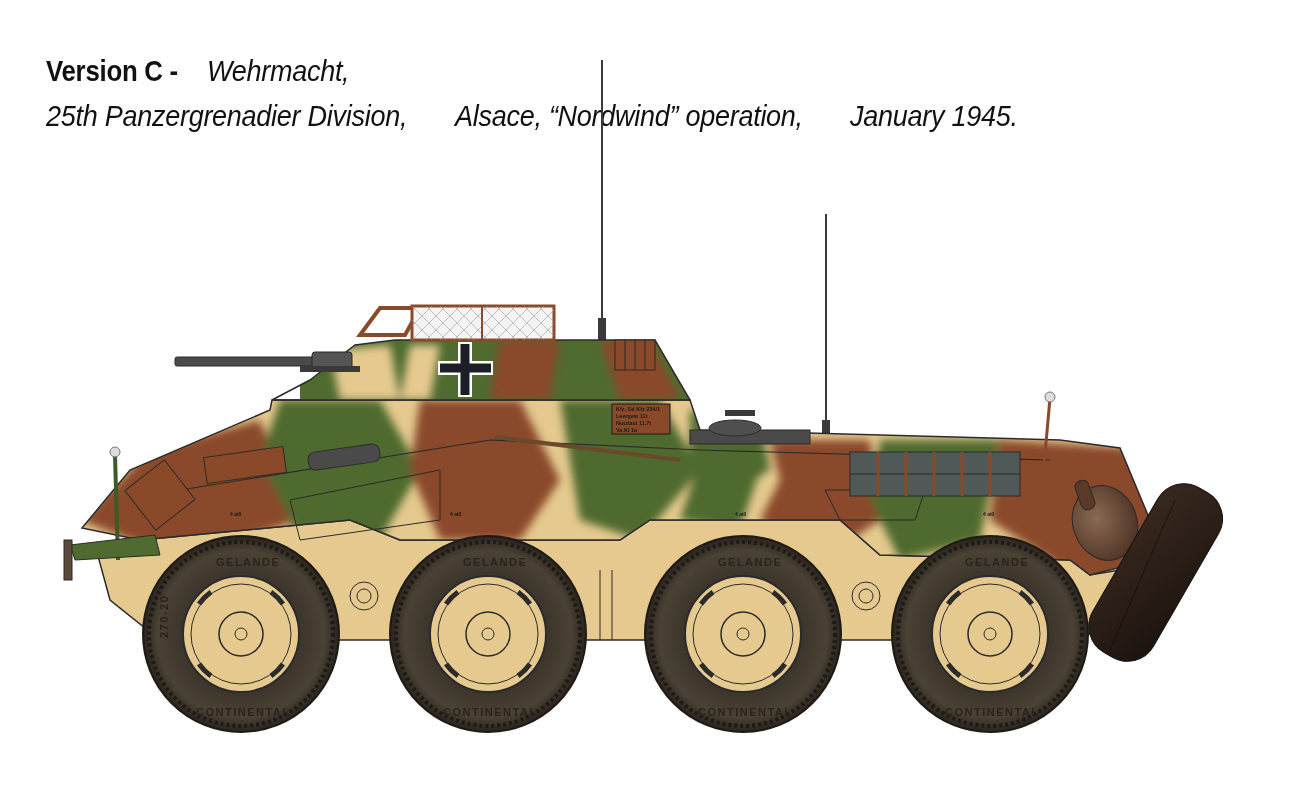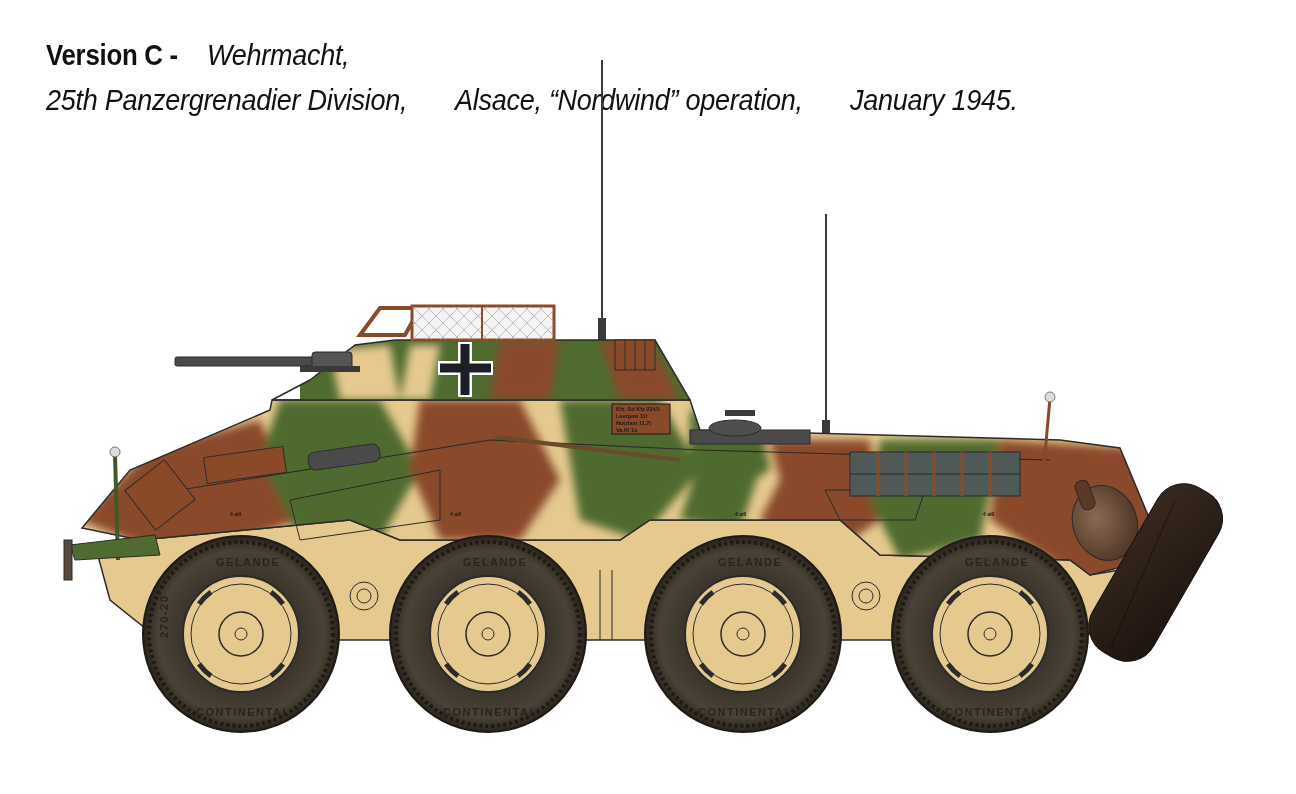--- a/index.html
+++ b/index.html
@@ -1,17 +1,17 @@
 <!DOCTYPE html>
 <html><head>
 <meta charset="utf-8">
 <style>
   html, body { margin: 0; padding: 0; background: #ffffff; }
   body { width: 1296px; height: 794px; position: relative; overflow: hidden; font-family: "Liberation Sans", sans-serif; }
-  .caption { position: absolute; left: 46px; top: 32px; font-size: 30px; line-height: 45px; color: #111; letter-spacing: -0.3px; }
+  .caption { position: absolute; left: 46px; top: 48px; font-size: 30px; line-height: 45px; color: #111; letter-spacing: -0.3px; }
   .caption .line { display: block; white-space: nowrap; }
   .caption .title { font-weight: bold; font-style: normal; transform: scaleX(0.86); transform-origin: left; display: inline-block; }
   .caption .it { font-style: italic; display: inline-block; transform: scaleX(0.9); transform-origin: left; }
   .vehicle { position: absolute; left: 0; top: 0; width: 1296px; height: 794px; }
   .stencil { font-family: "Liberation Sans", sans-serif; font-weight: bold; fill: #1a1a1a; }
   .tyre-text { font-family: "Liberation Sans", sans-serif; font-weight: bold; fill: #2a241c; font-size: 11px; letter-spacing: 1.5px; }
 </style>
 </head>
 <body>
 

